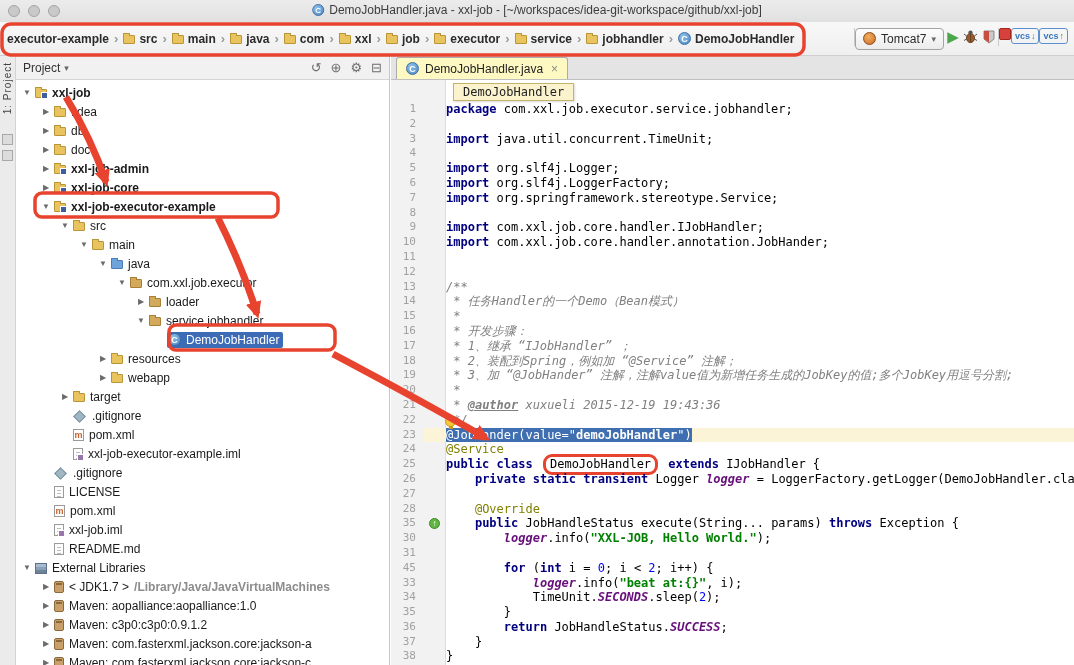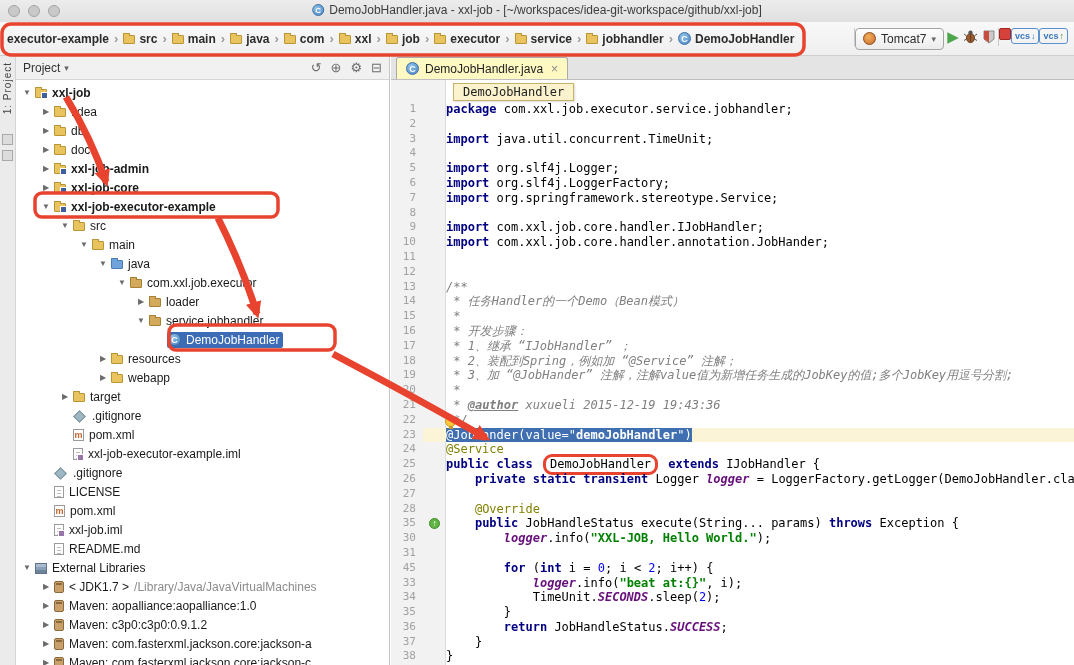--- a/index.html
+++ b/index.html
@@ -51,21 +51,21 @@
   .phead { height:24px; background:#f1f1f1; border-bottom:1px solid #d5d5d5;
     display:flex; align-items:center; gap:4px; padding:0 7px; font-size:12px; color:#333; }
   .phicons { margin-left:auto; display:flex; align-items:center; gap:9px; color:#6d6d6d; font-size:13px; }
   .phicons .hic { cursor:default; }
   .tree { position:relative; padding-top:3px; font-size:12px; }
   .trow { height:19px; display:flex; align-items:center; white-space:nowrap; }
   .arrow { width:14px; flex:none; text-align:center; color:#6b6b6b; font-size:8px; }
   .row-core { display:flex; align-items:center; gap:5px; padding:1px 4px 1px 1px; border-radius:2px; }
   .trow.selected .row-core { background:#3b6cb5; color:#fff; }
   .tlabel.b { font-weight:bold; }
-  .tsub { color:#8c8c8c; }
+  .tsub { color:#8c8c8c;font-weight:bold; }
 
   
   .ic { flex:none; display:inline-block; position:relative; }
   .ic-folder { width:12px; height:9px; background:#e9c35e; border:1px solid #b99535; border-radius:1px; margin-top:2px; }
   .ic-folder::before { content:""; position:absolute; top:-3px; left:-1px; width:5px; height:2px;
     background:inherit; border:1px solid; border-color:inherit; border-bottom:none; border-radius:1px 1px 0 0; }
   .ic-module::after { content:""; position:absolute; right:-2px; bottom:-2px; width:5px; height:5px;
     background:#3f5e9e; border:1px solid #fff; }
   .ic-srcroot { background:#6fa3dc; border-color:#4a7cb5; }
   .ic-package { background:#d3a95c; border-color:#a87f35; }

